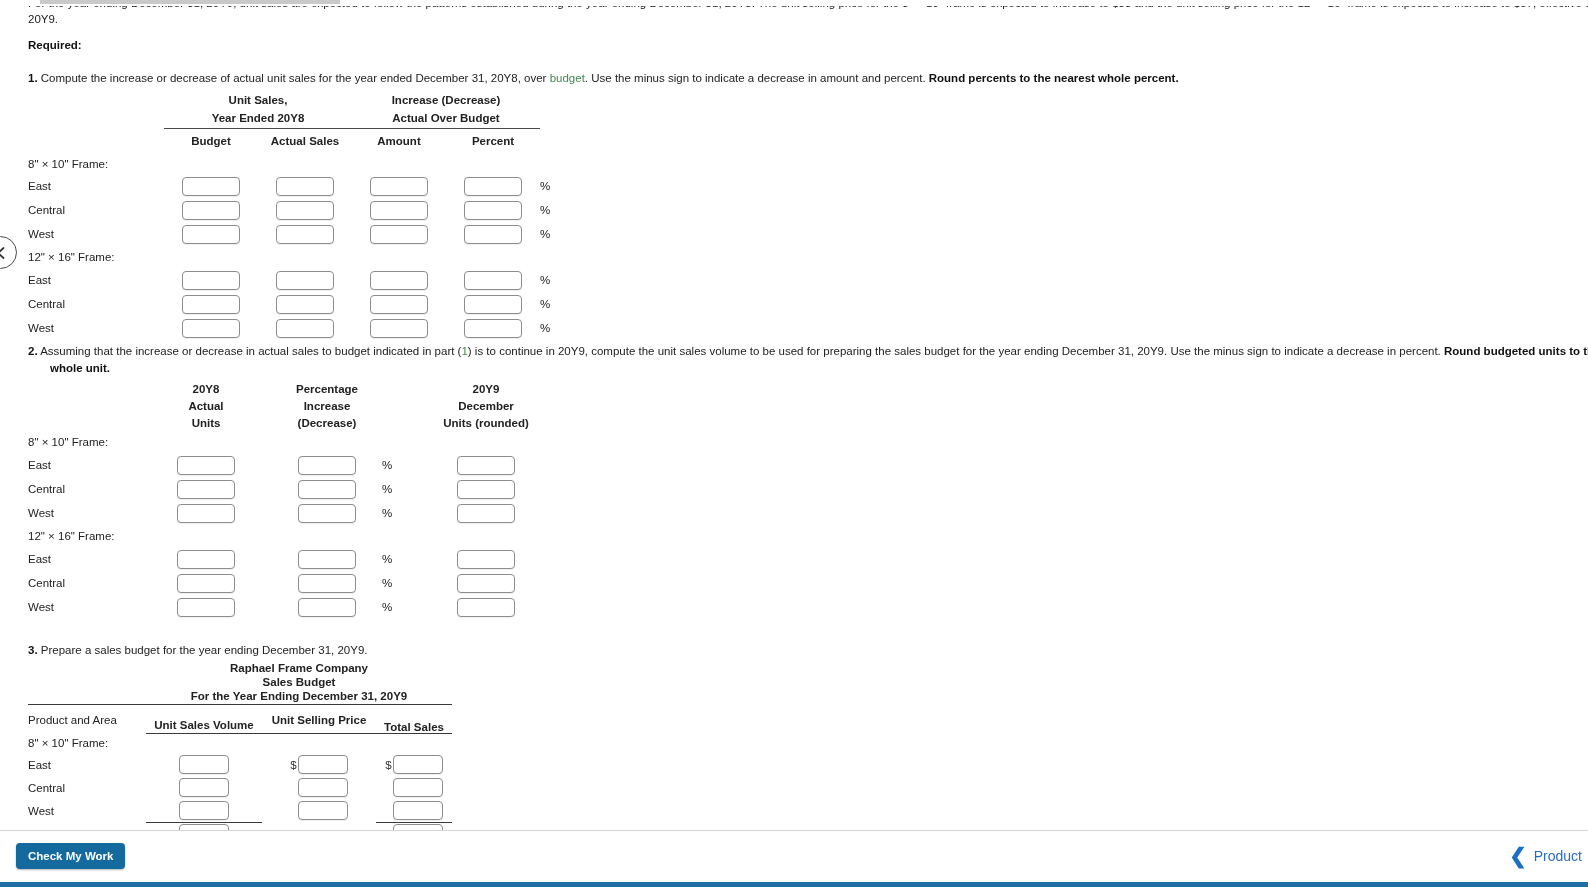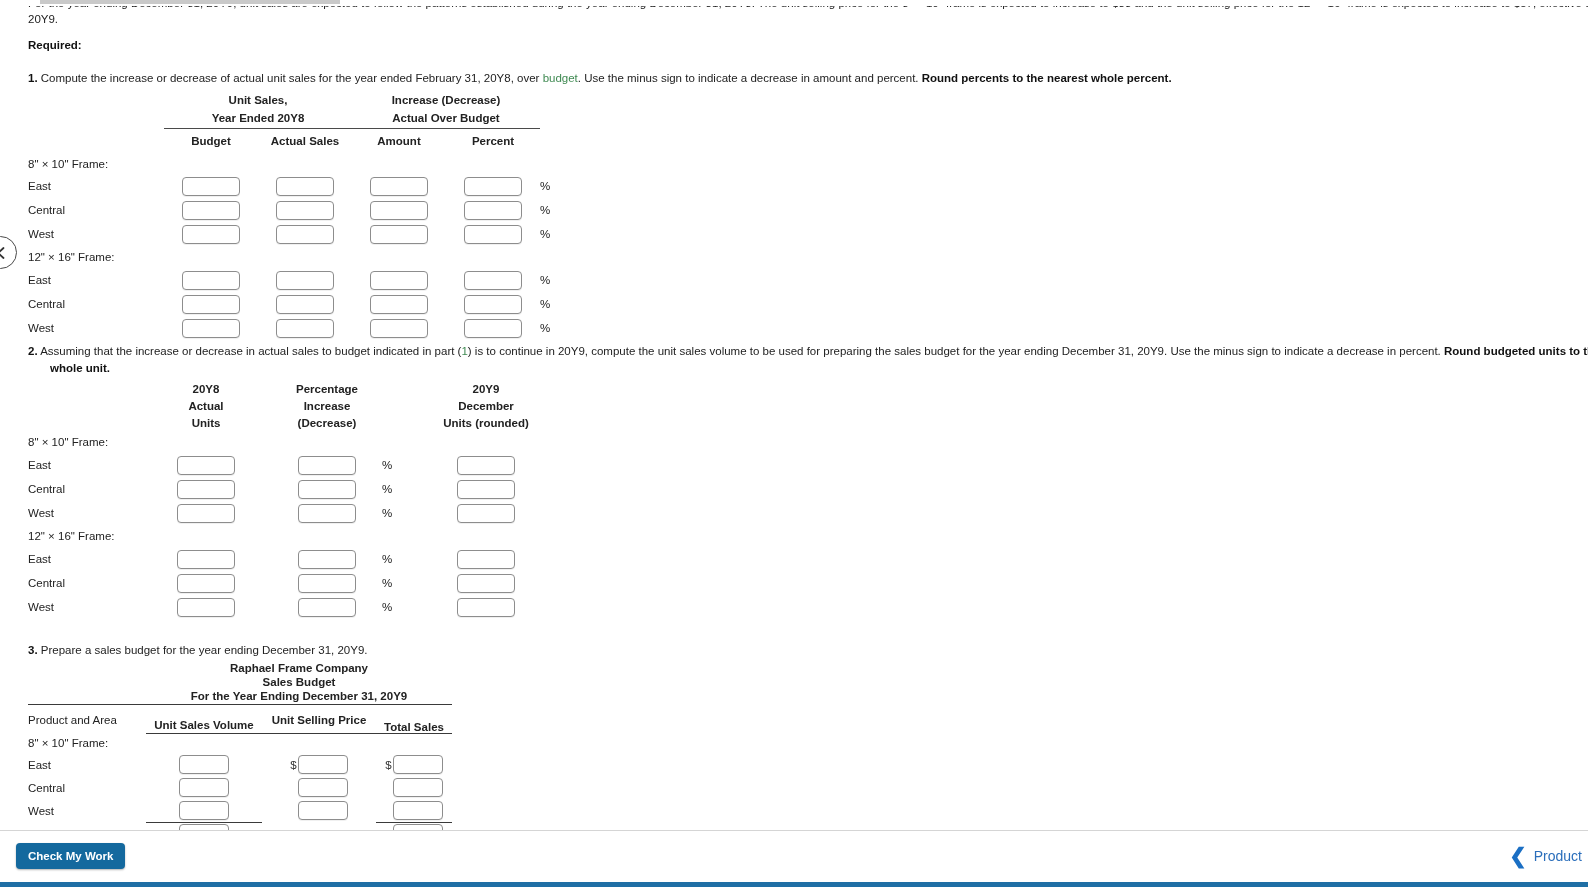--- a/index.html
+++ b/index.html
@@ -231,21 +231,21 @@
   <div id="viewport">
     <div id="doc">
 
       <div class="intro-clip">For the year ending December 31, 20Y9, unit sales are expected to follow the patterns established during the year ending December 31, 20Y8. The unit selling price for the 8" × 10" frame is expected to increase to $33 and the unit selling price for the 12" × 16" frame is expected to increase to $57, effective January 1,</div>
       <div class="intro-line2">20Y9.</div>
 
       <div class="required-label">Required:</div>
 
       <div class="req nowrapline" style="left:28px; top:67px;">
         <span class="num">1.</span>
-        <span>Compute the increase or decrease of actual unit sales for the year ended February 31, 20Y8, over </span><span class="link-green">budget</span><span>. Use the minus sign to indicate a decrease in amount and percent. </span><b>Round percents to the nearest whole percent.</b>
+        <span>Compute the increase or decrease of actual unit sales for the year ended December 31, 20Y8, over </span><span class="link-green">budget</span><span>. Use the minus sign to indicate a decrease in amount and percent. </span><b>Round percents to the nearest whole percent.</b>
       </div>
 
       <table class="sched" style="left:28px; top:90px;">
         <tbody>
             <tr>
           <td style="width:136px;"></td>
           <td class="hdr" colspan="2" style="height:18px;">Unit Sales,</td>
           <td class="hdr" colspan="2">Increase (Decrease)</td>
           <td style="width:20px;"></td>
         </tr>

